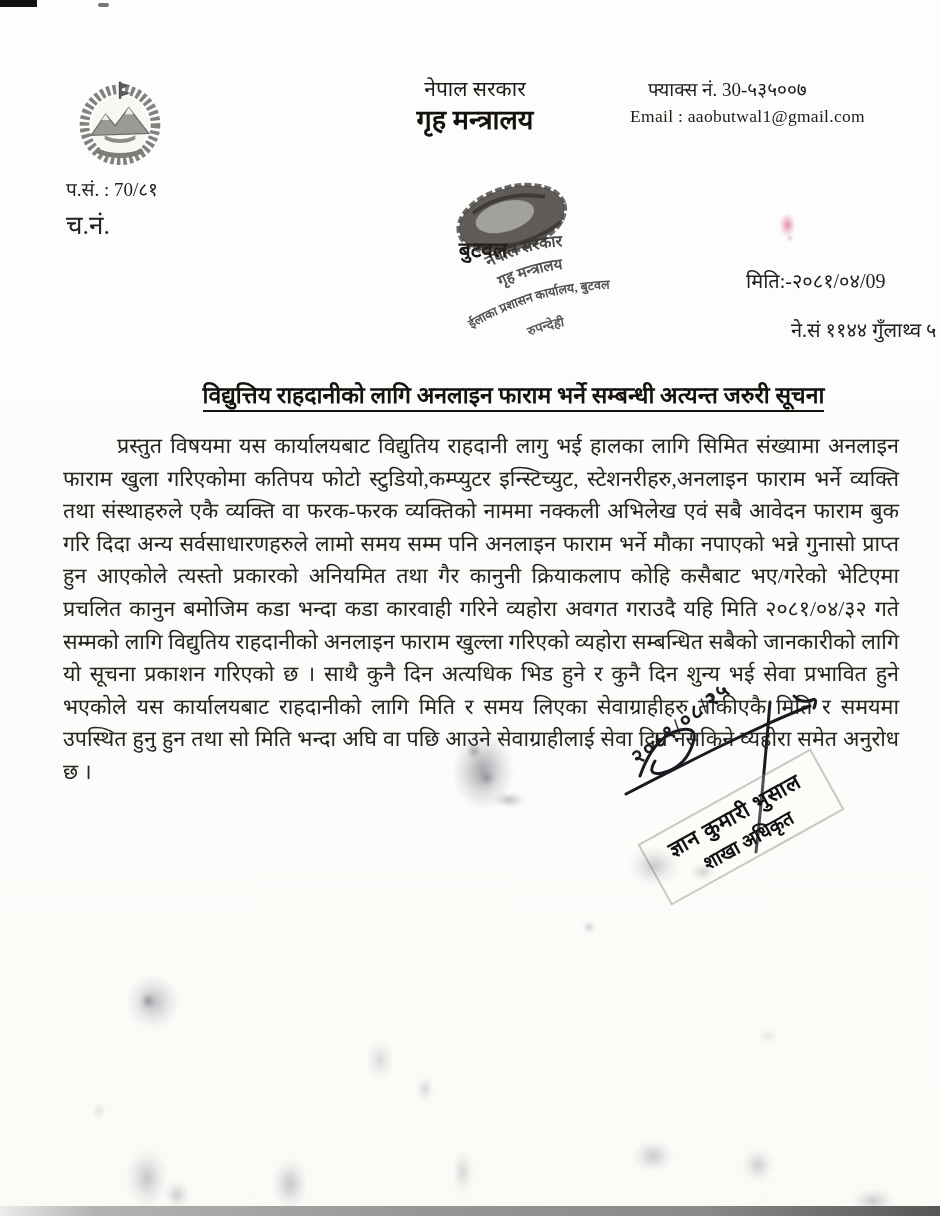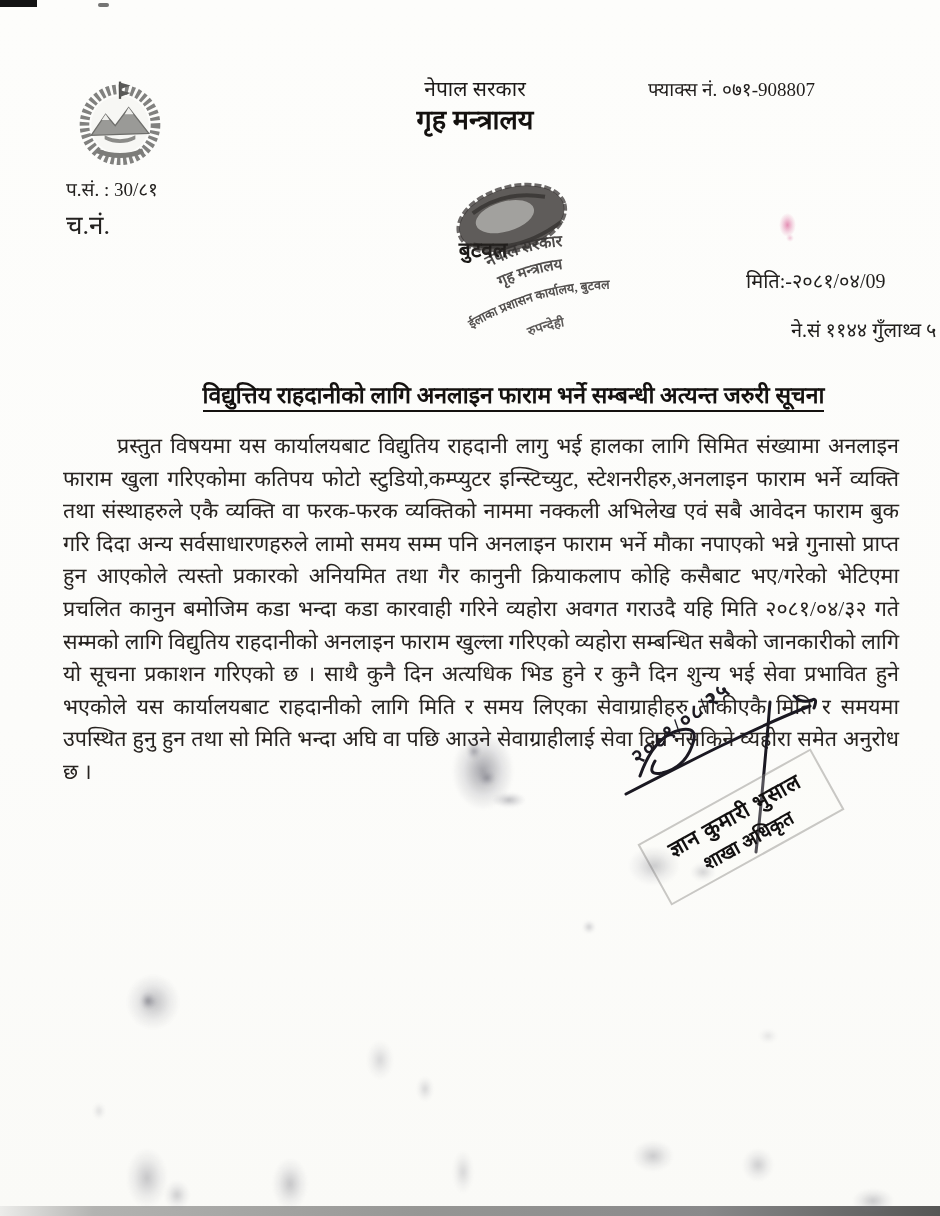--- a/index.html
+++ b/index.html
@@ -86,22 +86,23 @@
     <path d="M31 50 l4 -6 4 6 z M55 44 l4 -7 5 7 z" fill="#efefec"></path>
     <path d="M34 66 Q50 74 66 66 L66 70 Q50 78 34 70 Z" fill="#8b8b88"></path>
     <path d="M50 10 V28" stroke="#4f4f4d" stroke-width="2.4"></path>
     <path d="M50 11 l11 3 -11 4 z M50 19 l11 3 -11 4 z" fill="#5a5a58"></path>
     <path d="M26 82 Q50 92 74 82" fill="none" stroke="#7c7c79" stroke-width="5"></path>
   </svg>
 
   <div class="abs dev gov-line">नेपाल सरकार</div>
   <div class="abs dev ministry-line">गृह मन्त्रालय</div>
   <div class="abs dev city-line">बुटवल</div>
-  <div class="abs dev fax-line">फ्याक्स नं. ०७१-908807</div>
-  <div class="abs dev ref-line">प.सं. : 30/८१</div>
+  <div class="abs dev fax-line">फ्याक्स नं. 30-५३५००७</div>
+  <div class="abs email-line">Email : aaobutwal1@gmail.com</div>
+  <div class="abs dev ref-line">प.सं. : 70/८१</div>
   <div class="abs dev dispatch-line">च.नं.</div>
   <div class="abs dev date-line">मिति:-२०८१/०४/09</div>
   <div class="abs dev ns-line">ने.सं ११४४ गुँलाथ्व ५</div>
 
   <svg class="abs round-stamp" viewBox="0 0 262 180">
     <defs>
       <path id="arcA" d="M62 88 Q131 60 200 88" fill="none"></path>
       <path id="arcB" d="M52 113 Q131 82 210 113" fill="none"></path>
       <path id="arcC" d="M28 142 Q131 104 234 142" fill="none"></path>
       <path id="arcD" d="M88 163 Q131 146 174 163" fill="none"></path>

